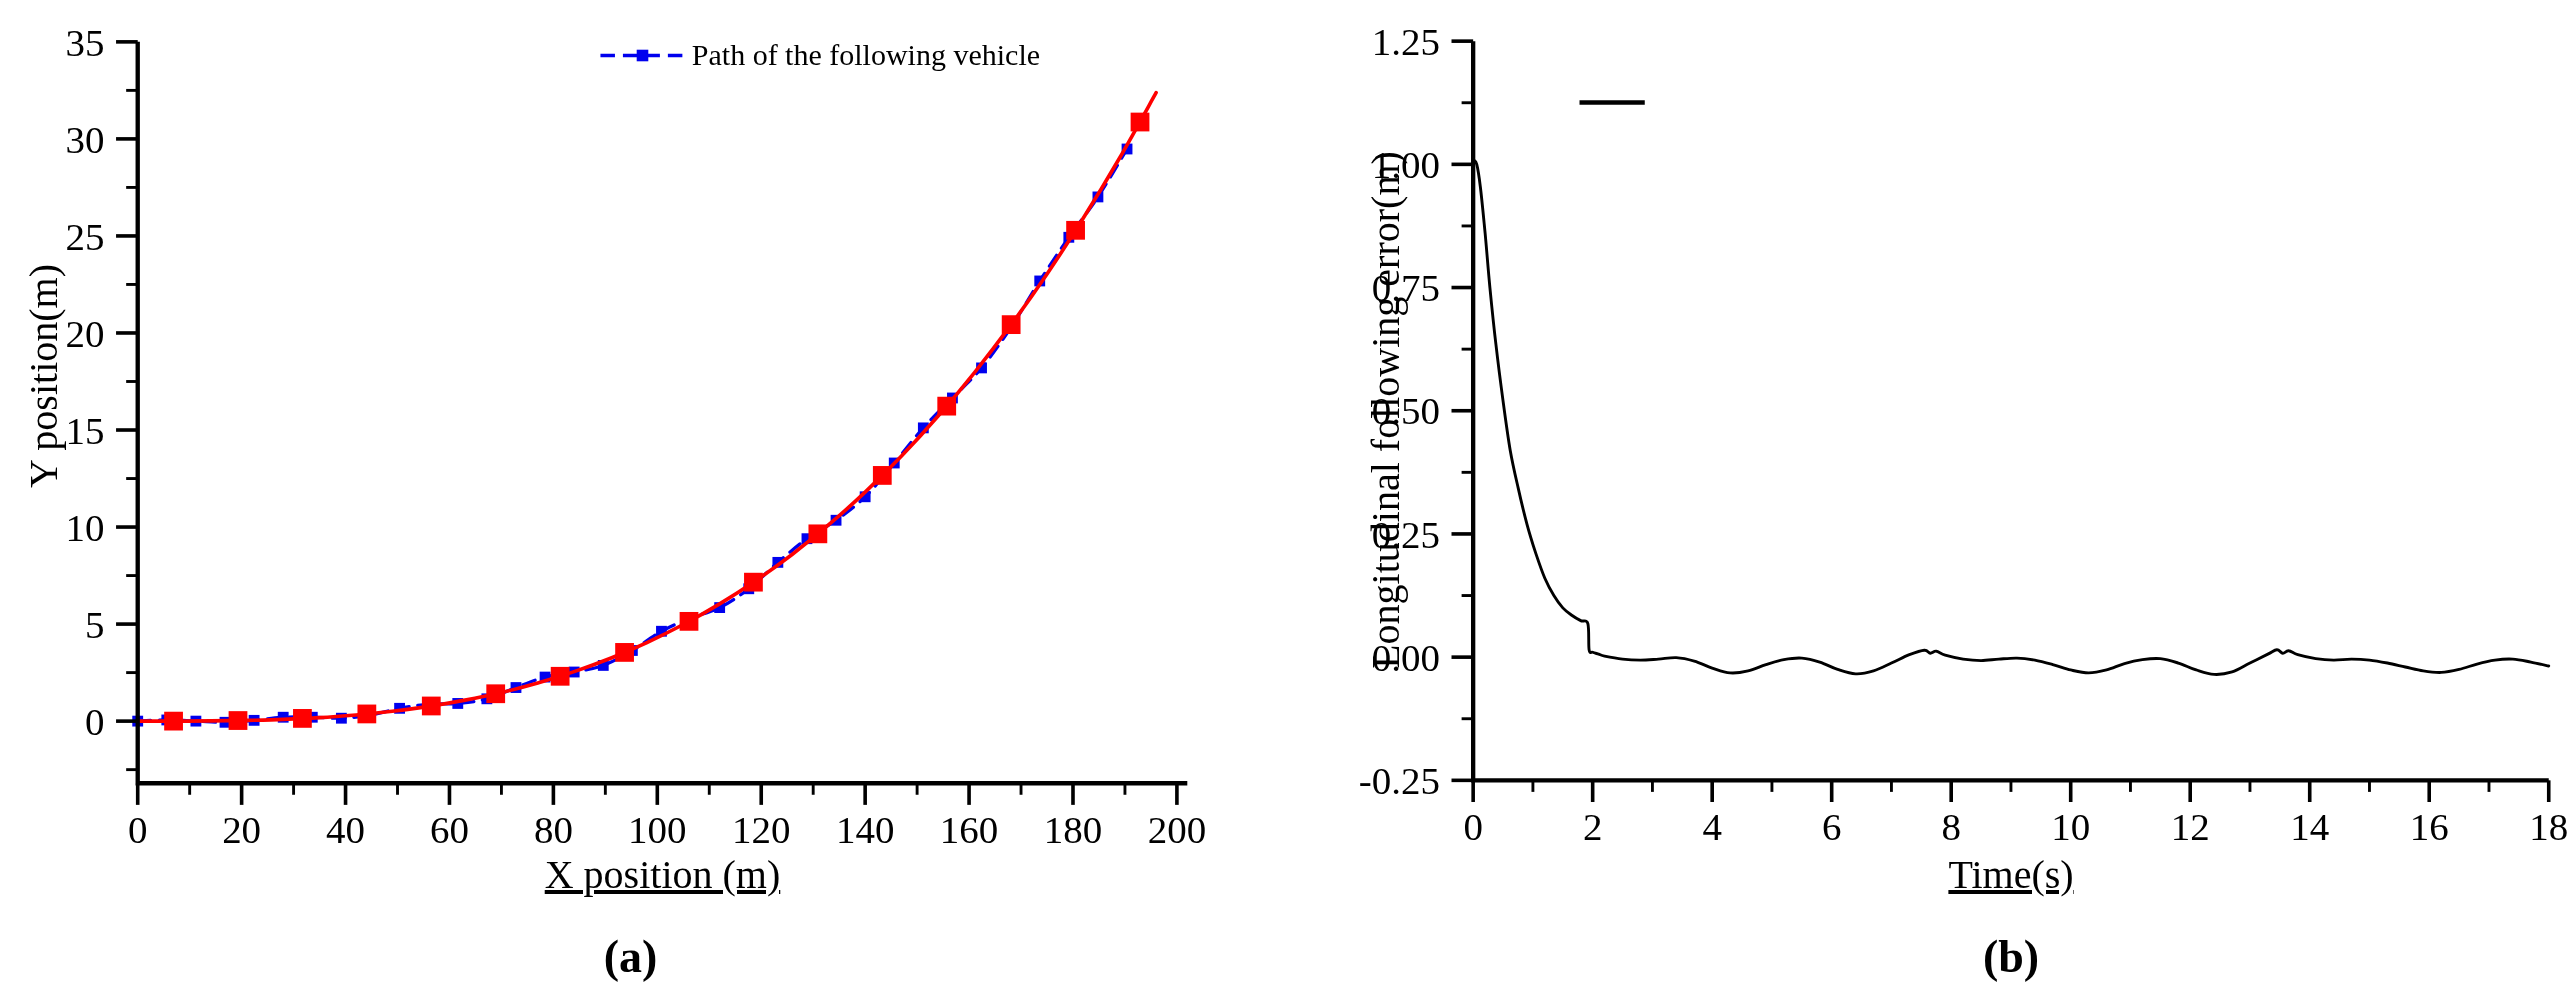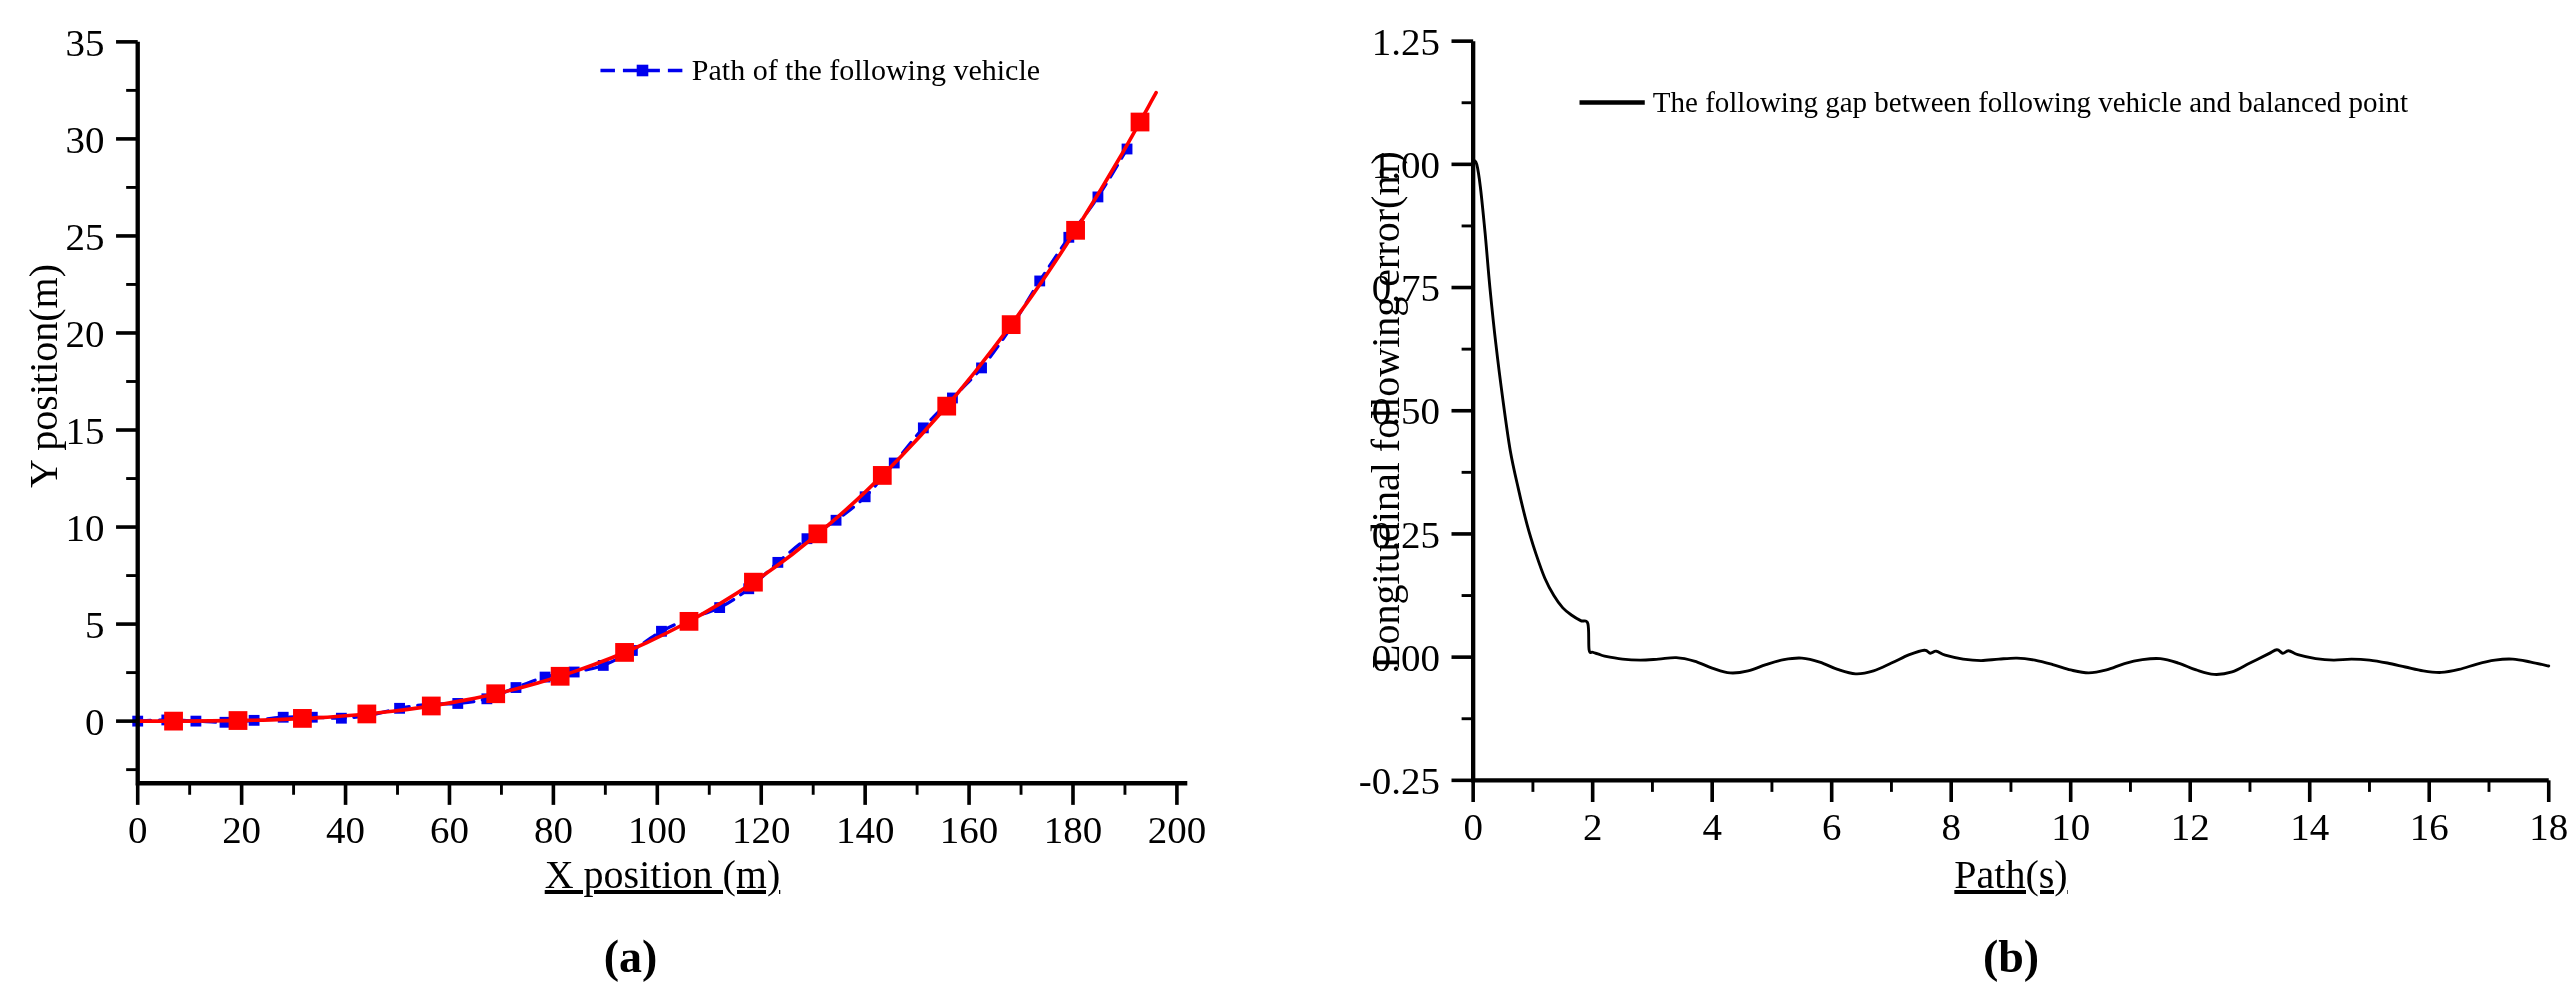--- a/index.html
+++ b/index.html
@@ -189,38 +189,37 @@
       </g>
     </svg>
 
   
   <div class="ylab" id="ylab-a" style="left:43px;top:376px;">Y position(m)</div>
   <div class="xlab" id="xlab-a" style="left:137px;width:1051px;top:851px;">X position (m)</div>
   <div class="cap" id="cap-a" style="left:105px;width:1051px;top:930px;">(a)</div>
 
   
   <div class="ylab" id="ylab-b" style="left:1385px;top:410px;">Longitudinal following error(m)</div>
-  <div class="xlab" id="xlab-b" style="left:1473px;width:1076px;top:851px;">Path(s)</div>
+  <div class="xlab" id="xlab-b" style="left:1473px;width:1076px;top:851px;">Time(s)</div>
   <div class="cap" id="cap-b" style="left:1473px;width:1076px;top:930px;">(b)</div>
 
   
-  <div class="legend" id="legend-a" style="left:599px;top:49px;">
+  <div class="legend" id="legend-a" style="left:599px;top:34px;">
     <div class="lrow">
       <svg class="lsample" id="sample-a0" width="87" height="29" viewBox="0 0 120 40">
           <line x1="2" y1="20" x2="118" y2="20" stroke="#0000ee" stroke-width="5" stroke-dasharray="20 11"></line>
           <rect x="52" y="12" width="16" height="16" fill="#0000ee"></rect>
         </svg>
       <span>Path of the following vehicle</span>
     </div>
   </div>
 
   
   <div class="legend" id="legend-b" style="left:1578px;top:81px;">
     <div class="lrow">
       <svg class="lsample" id="sample-b0" width="69" height="29" viewBox="0 0 95 40">
           <line x1="2" y1="20" x2="92" y2="20" stroke="#000000" stroke-width="6"></line>
         </svg>
-      <span>The following gap between following vehicle and balanced point</span>
     </div>
   </div>
 
 </div>
 
 
 </body></html>

